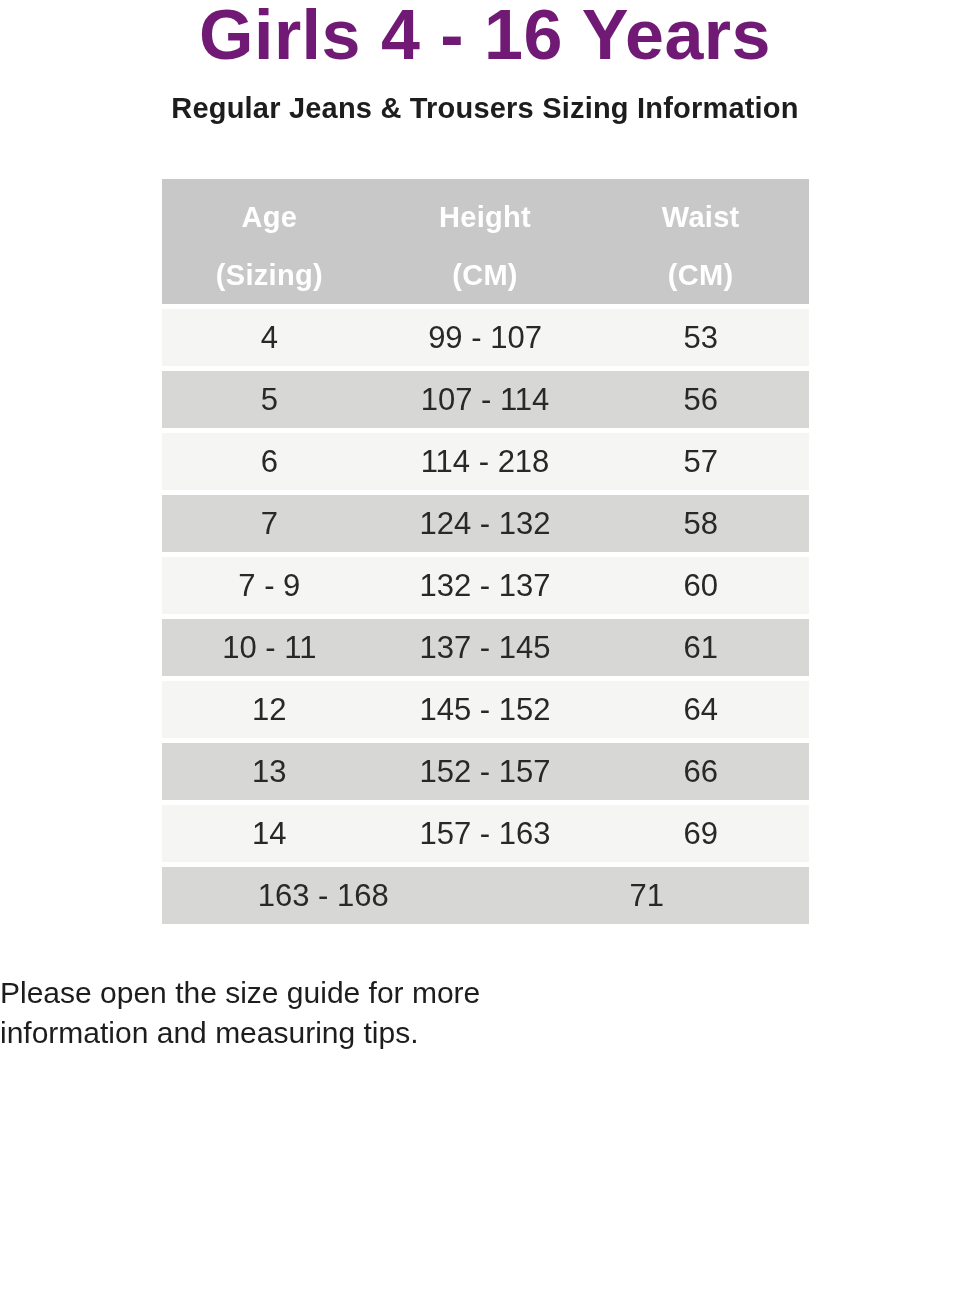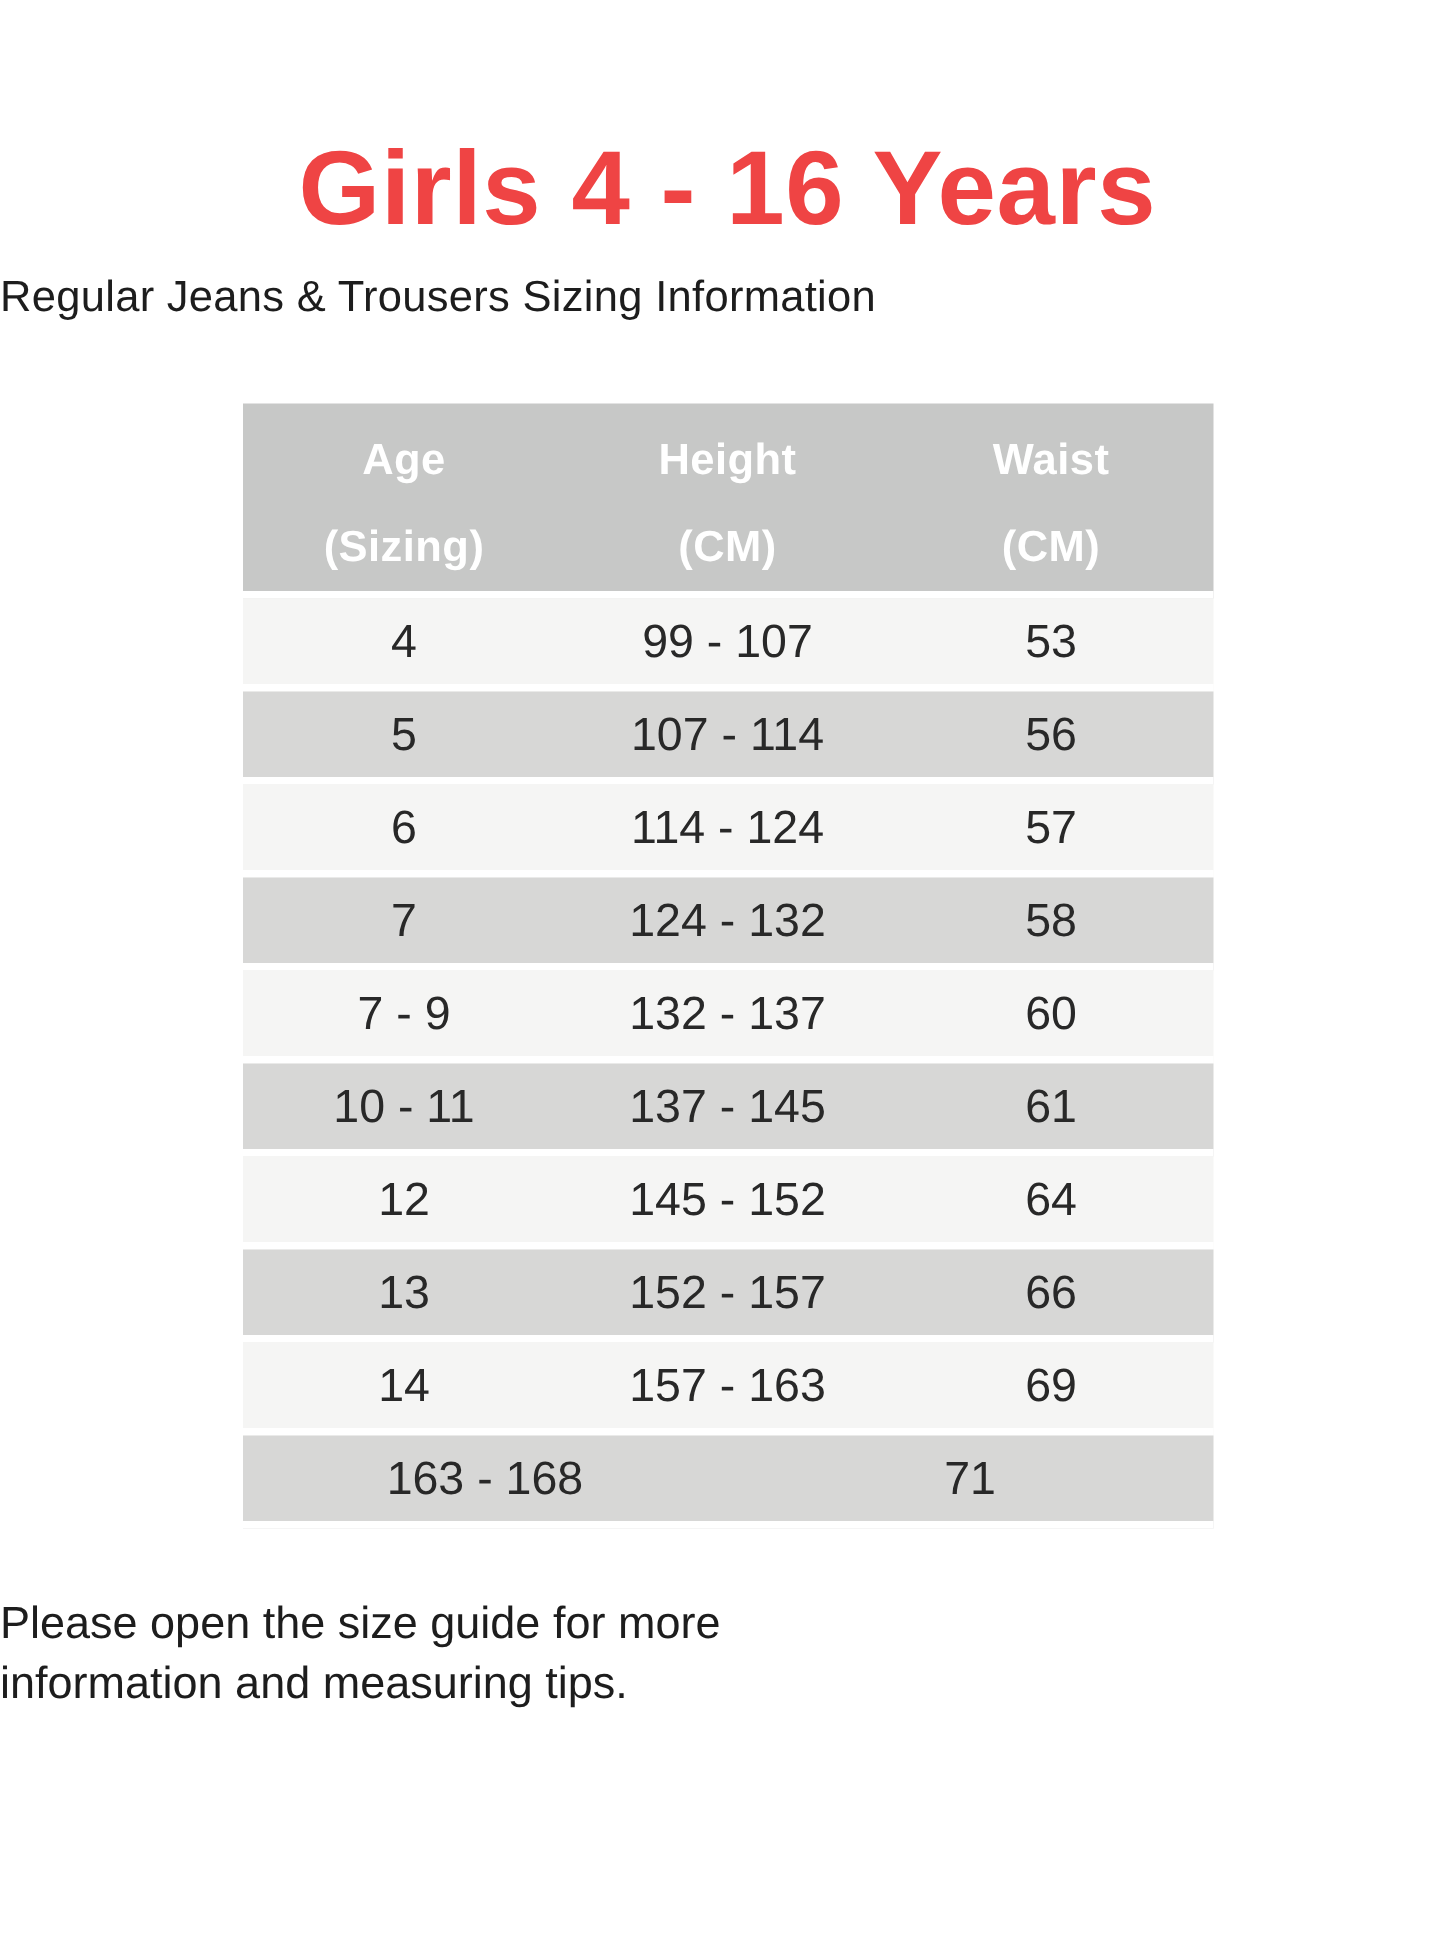--- a/index.html
+++ b/index.html
@@ -12,33 +12,32 @@
   .page {
     position: relative;
     width: 970px;
     height: 1294px;
     margin: 0 auto;
     background: #ffffff;
     overflow: hidden;
   }
   .title {
     margin: 0;
-    padding-top: 90px;
     text-align: center;
     font-size: 70px;
     line-height: 1.0;
     font-weight: 700;
-    color: #ef4444;
+    color: #701a75;
     letter-spacing: 0.5px;
   }
   .subtitle {
     margin-top: 22px;
-    text-align: left;
+    text-align: center;
     font-size: 29px;
-    font-weight: 400;
+    font-weight: 700;
     color: #1d1d1d;
     letter-spacing: 0.2px;
   }
   .size-table {
     width: 647px;
     margin: 54px auto 0;
   }
   .thead {
     display: flex;
     height: 130px;
@@ -111,21 +110,21 @@
       <div class="cell">99 - 107</div>
       <div class="cell">53</div>
     </div>
     <div class="row dark">
       <div class="cell">5</div>
       <div class="cell">107 - 114</div>
       <div class="cell">56</div>
     </div>
     <div class="row light">
       <div class="cell">6</div>
-      <div class="cell">114 - 124</div>
+      <div class="cell">114 - 218</div>
       <div class="cell">57</div>
     </div>
     <div class="row dark">
       <div class="cell">7</div>
       <div class="cell">124 - 132</div>
       <div class="cell">58</div>
     </div>
     <div class="row light">
       <div class="cell">7 - 9</div>
       <div class="cell">132 - 137</div>

